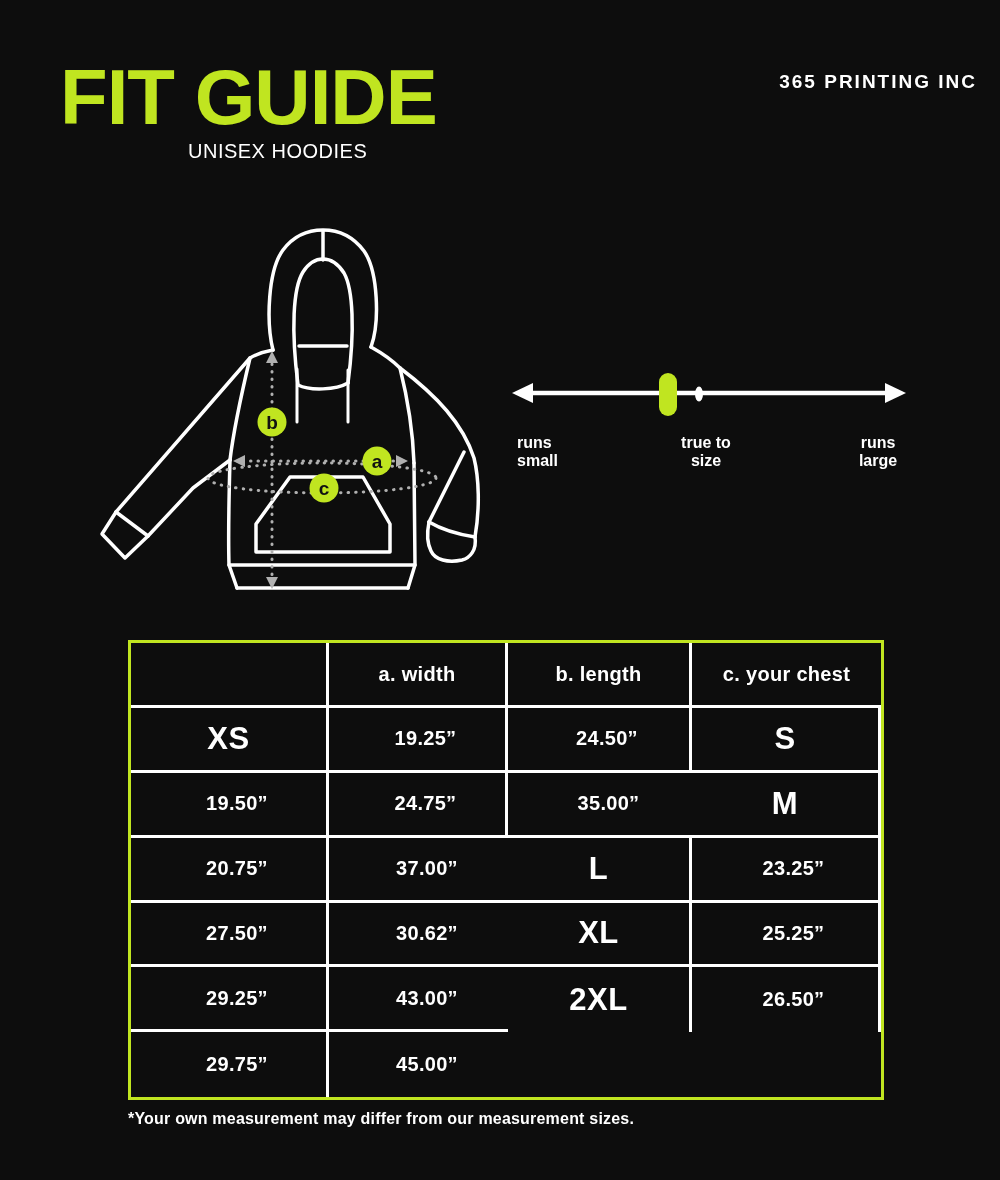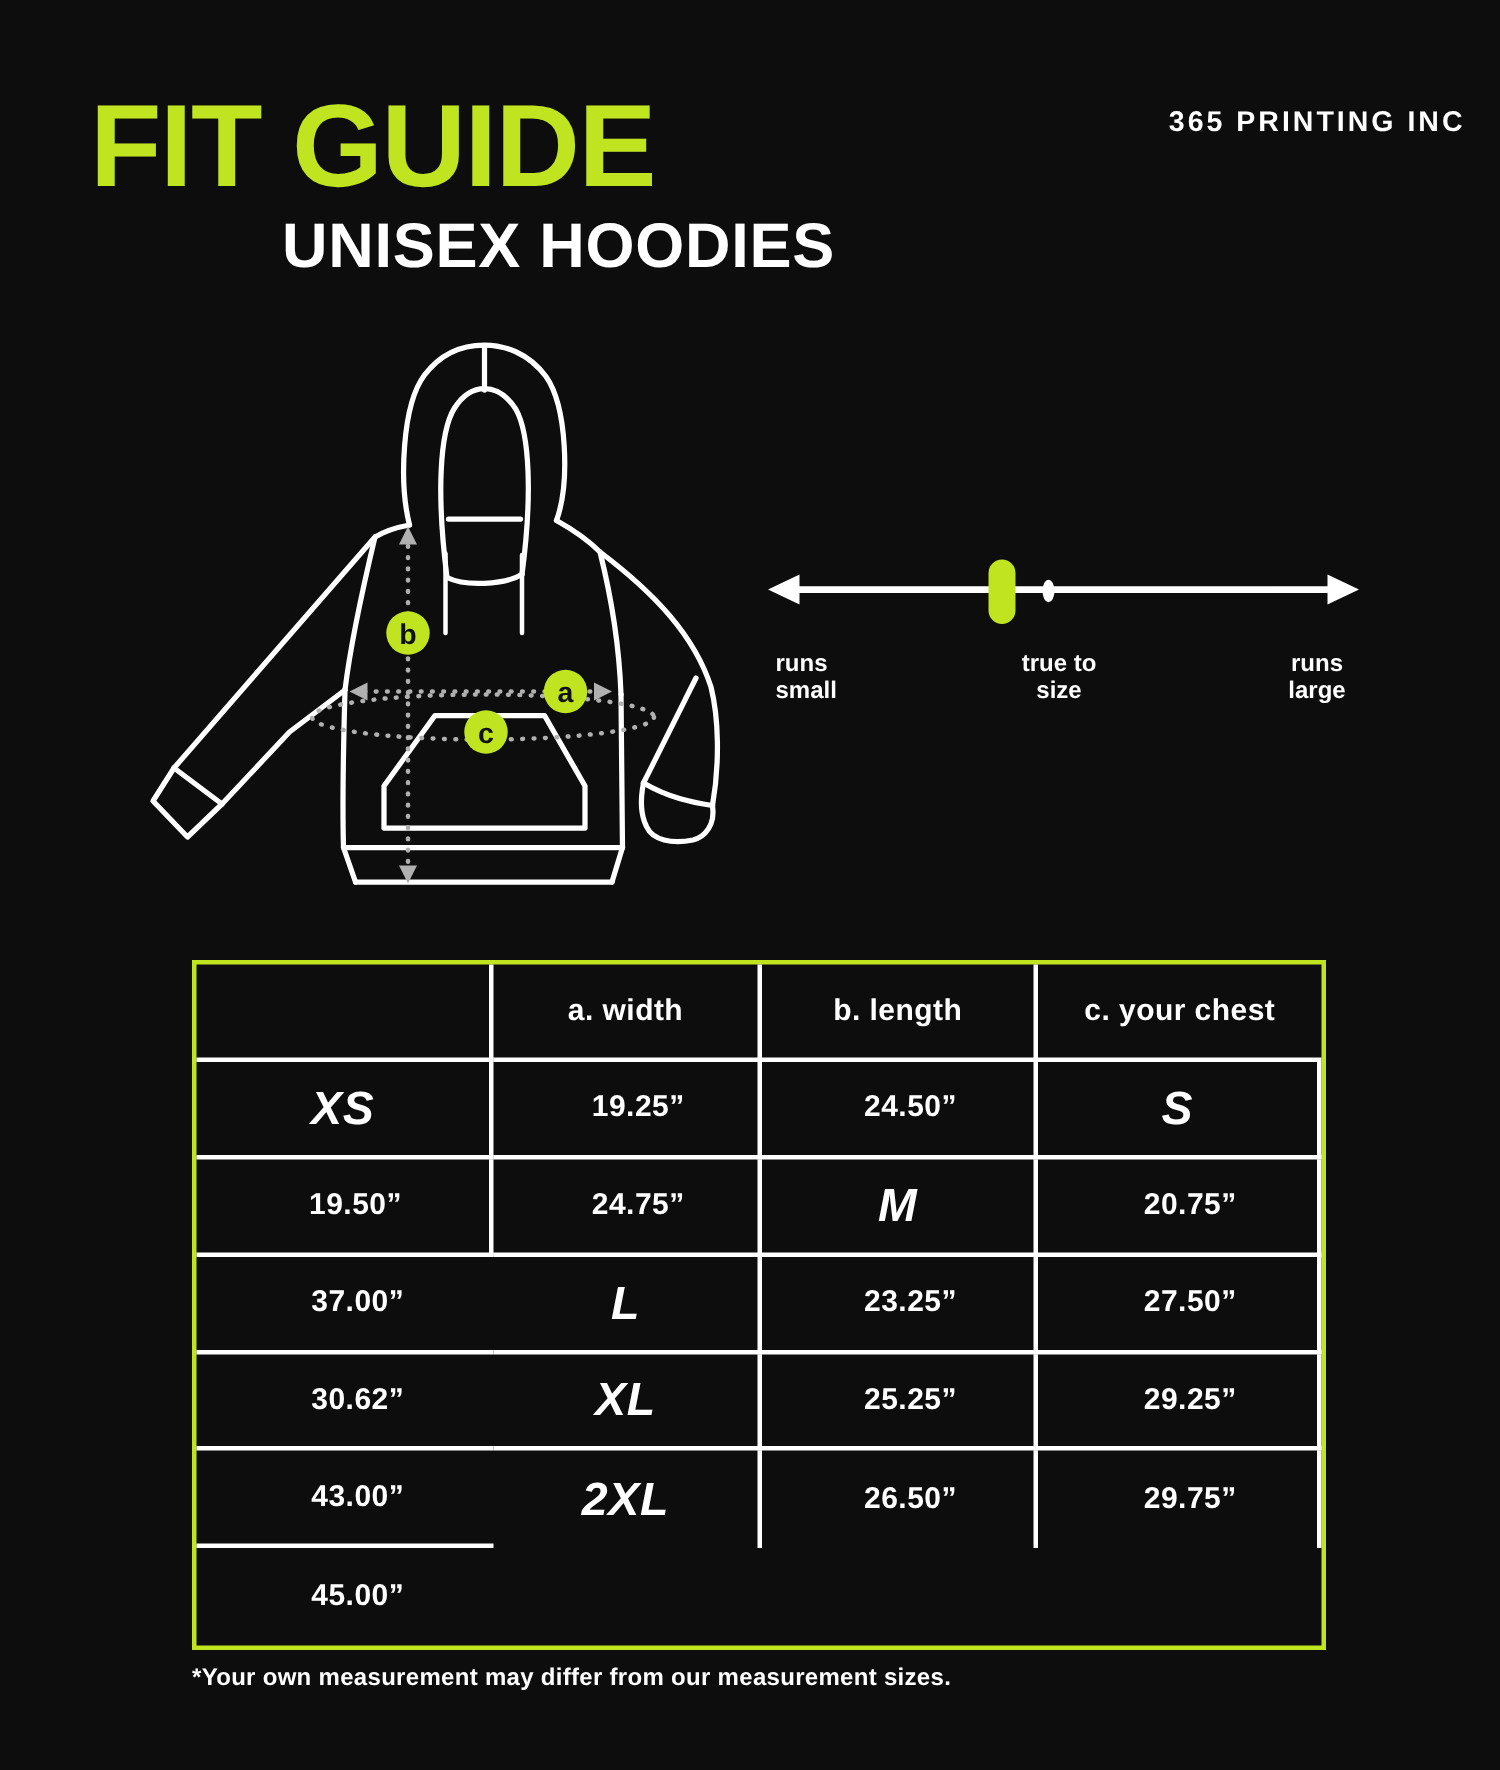--- a/index.html
+++ b/index.html
@@ -10,21 +10,21 @@
   }
   .brand{
     position:absolute;top:27px;right:23px;font-size:19px;font-weight:bold;
     letter-spacing:2px;color:#fff;white-space:nowrap;margin-top:44px;
   }
   .title{
     position:absolute;top:52px;left:60px;font-size:78px;font-weight:bold;
     letter-spacing:-1px;color:#c0e520;white-space:nowrap;
   }
   .subtitle{
-    position:absolute;top:140px;left:188px;font-size:42px;font-weight:bold;
+    position:absolute;top:140px;left:188px;font-size:20px;font-weight:normal;
     letter-spacing:0.5px;color:#fff;white-space:nowrap;
   }
   .hoodie-svg{position:absolute;left:90px;top:215px;}
   .slider-svg{position:absolute;left:505px;top:360px;}
   .scale-label{
     position:absolute;top:434px;font-size:16px;font-weight:bold;line-height:1.12;
     color:#fff;white-space:pre-line;text-align:center;
   }
   .scale-label.left{left:517px;text-align:left;}
   .scale-label.center{left:706px;transform:translateX(-50%);}
@@ -37,21 +37,21 @@
     background:#0d0d0d;
   }
   .cell{
     border-right:3px solid #ffffff;border-bottom:3px solid #ffffff;
     display:flex;align-items:center;justify-content:center;
     font-weight:bold;color:#fff;
   }
   .cell.c4{border-right:none;}
   .cell.r7{border-bottom:none;}
   .cell.head{font-size:20px;letter-spacing:0.3px;}
-  .cell.size{font-size:31px;letter-spacing:0.5px;font-style:italic;}
+  .cell.size{font-size:31px;letter-spacing:0.5px;}
   .cell.val{font-size:20px;letter-spacing:0.3px;padding-left:17px;}
   .footnote{
     position:absolute;left:128px;top:1110px;width:756px;text-align:left;
     font-size:16px;font-weight:bold;color:#fff;letter-spacing:0.2px;white-space:nowrap;
   }
 </style>
 </head>
 <body>
 
 <div class="stage">
@@ -156,20 +156,21 @@
     <div class="cell head c3">b. length</div>
     <div class="cell head c4">c. your chest</div>
 
     <div class="cell size c1">XS</div>
     <div class="cell val c2">19.25”</div>
     <div class="cell val c3">24.50”</div>
 
     <div class="cell size c1">S</div>
     <div class="cell val c2">19.50”</div>
     <div class="cell val c3">24.75”</div>
+    <div class="cell val c4">35.00”</div>
 
     <div class="cell size c1">M</div>
     <div class="cell val c2">20.75”</div>
     <div class="cell val c4">37.00”</div>
 
     <div class="cell size c1">L</div>
     <div class="cell val c2">23.25”</div>
     <div class="cell val c3">27.50”</div>
     <div class="cell val c4">30.62”</div>
 

